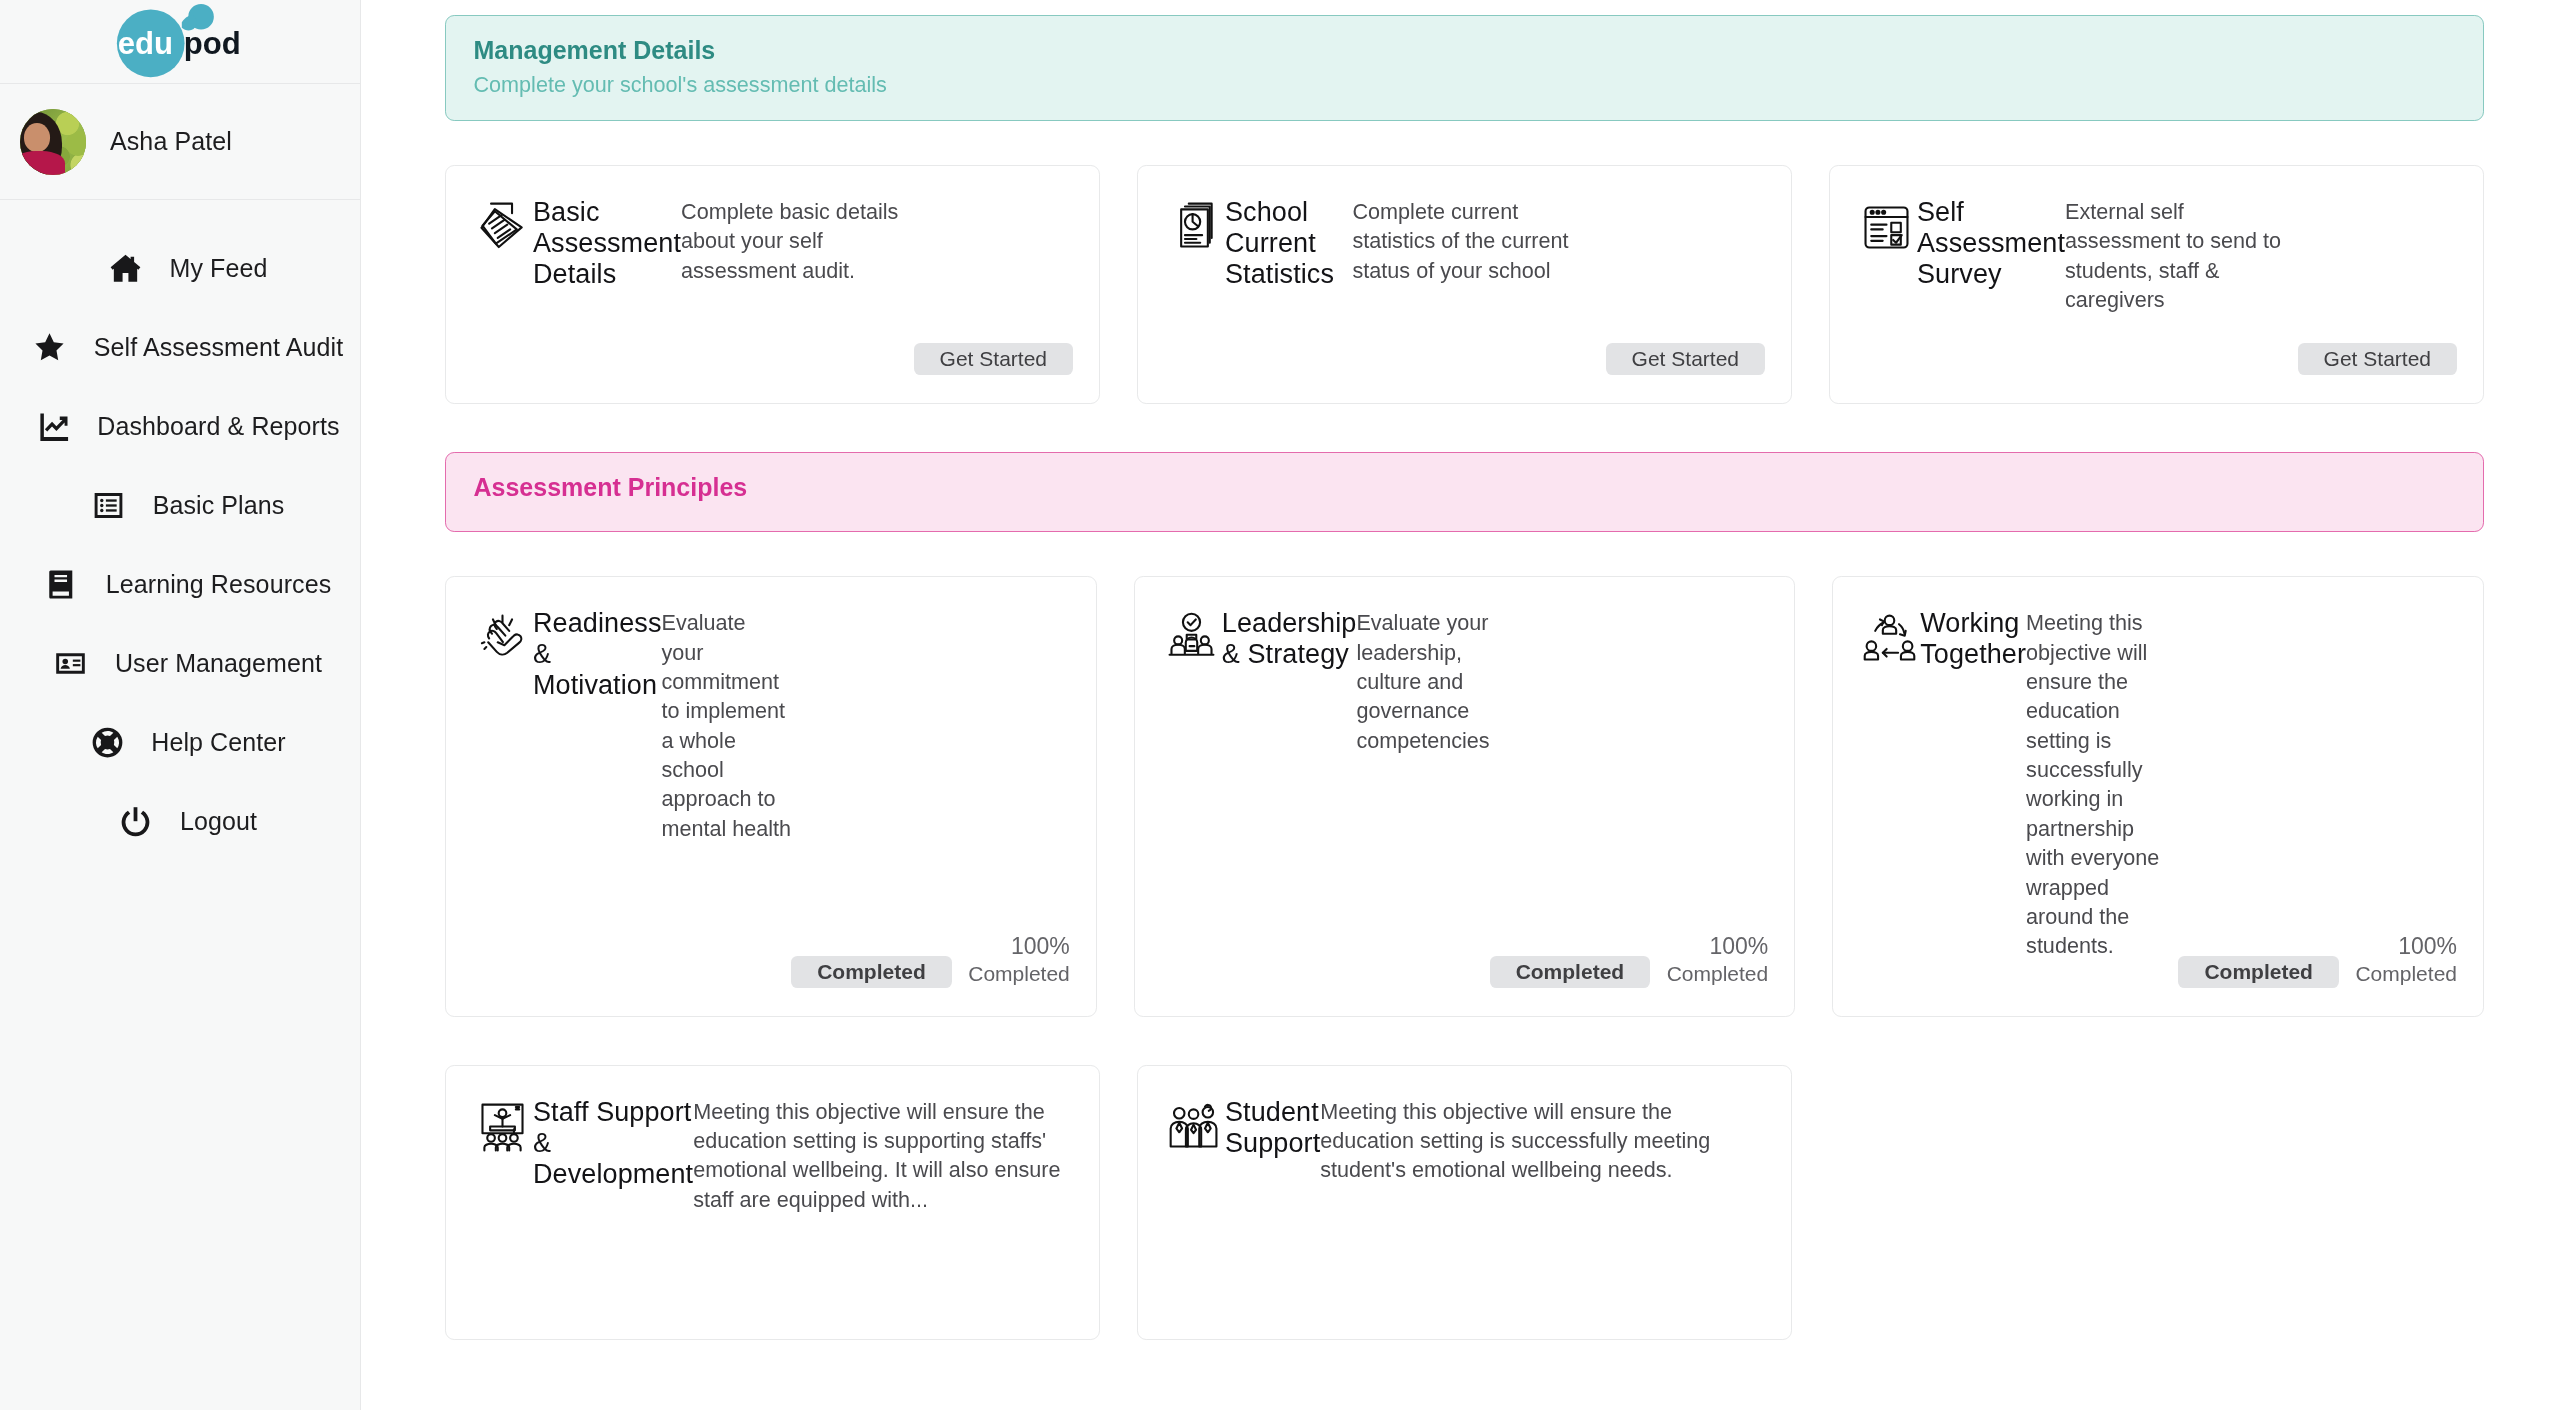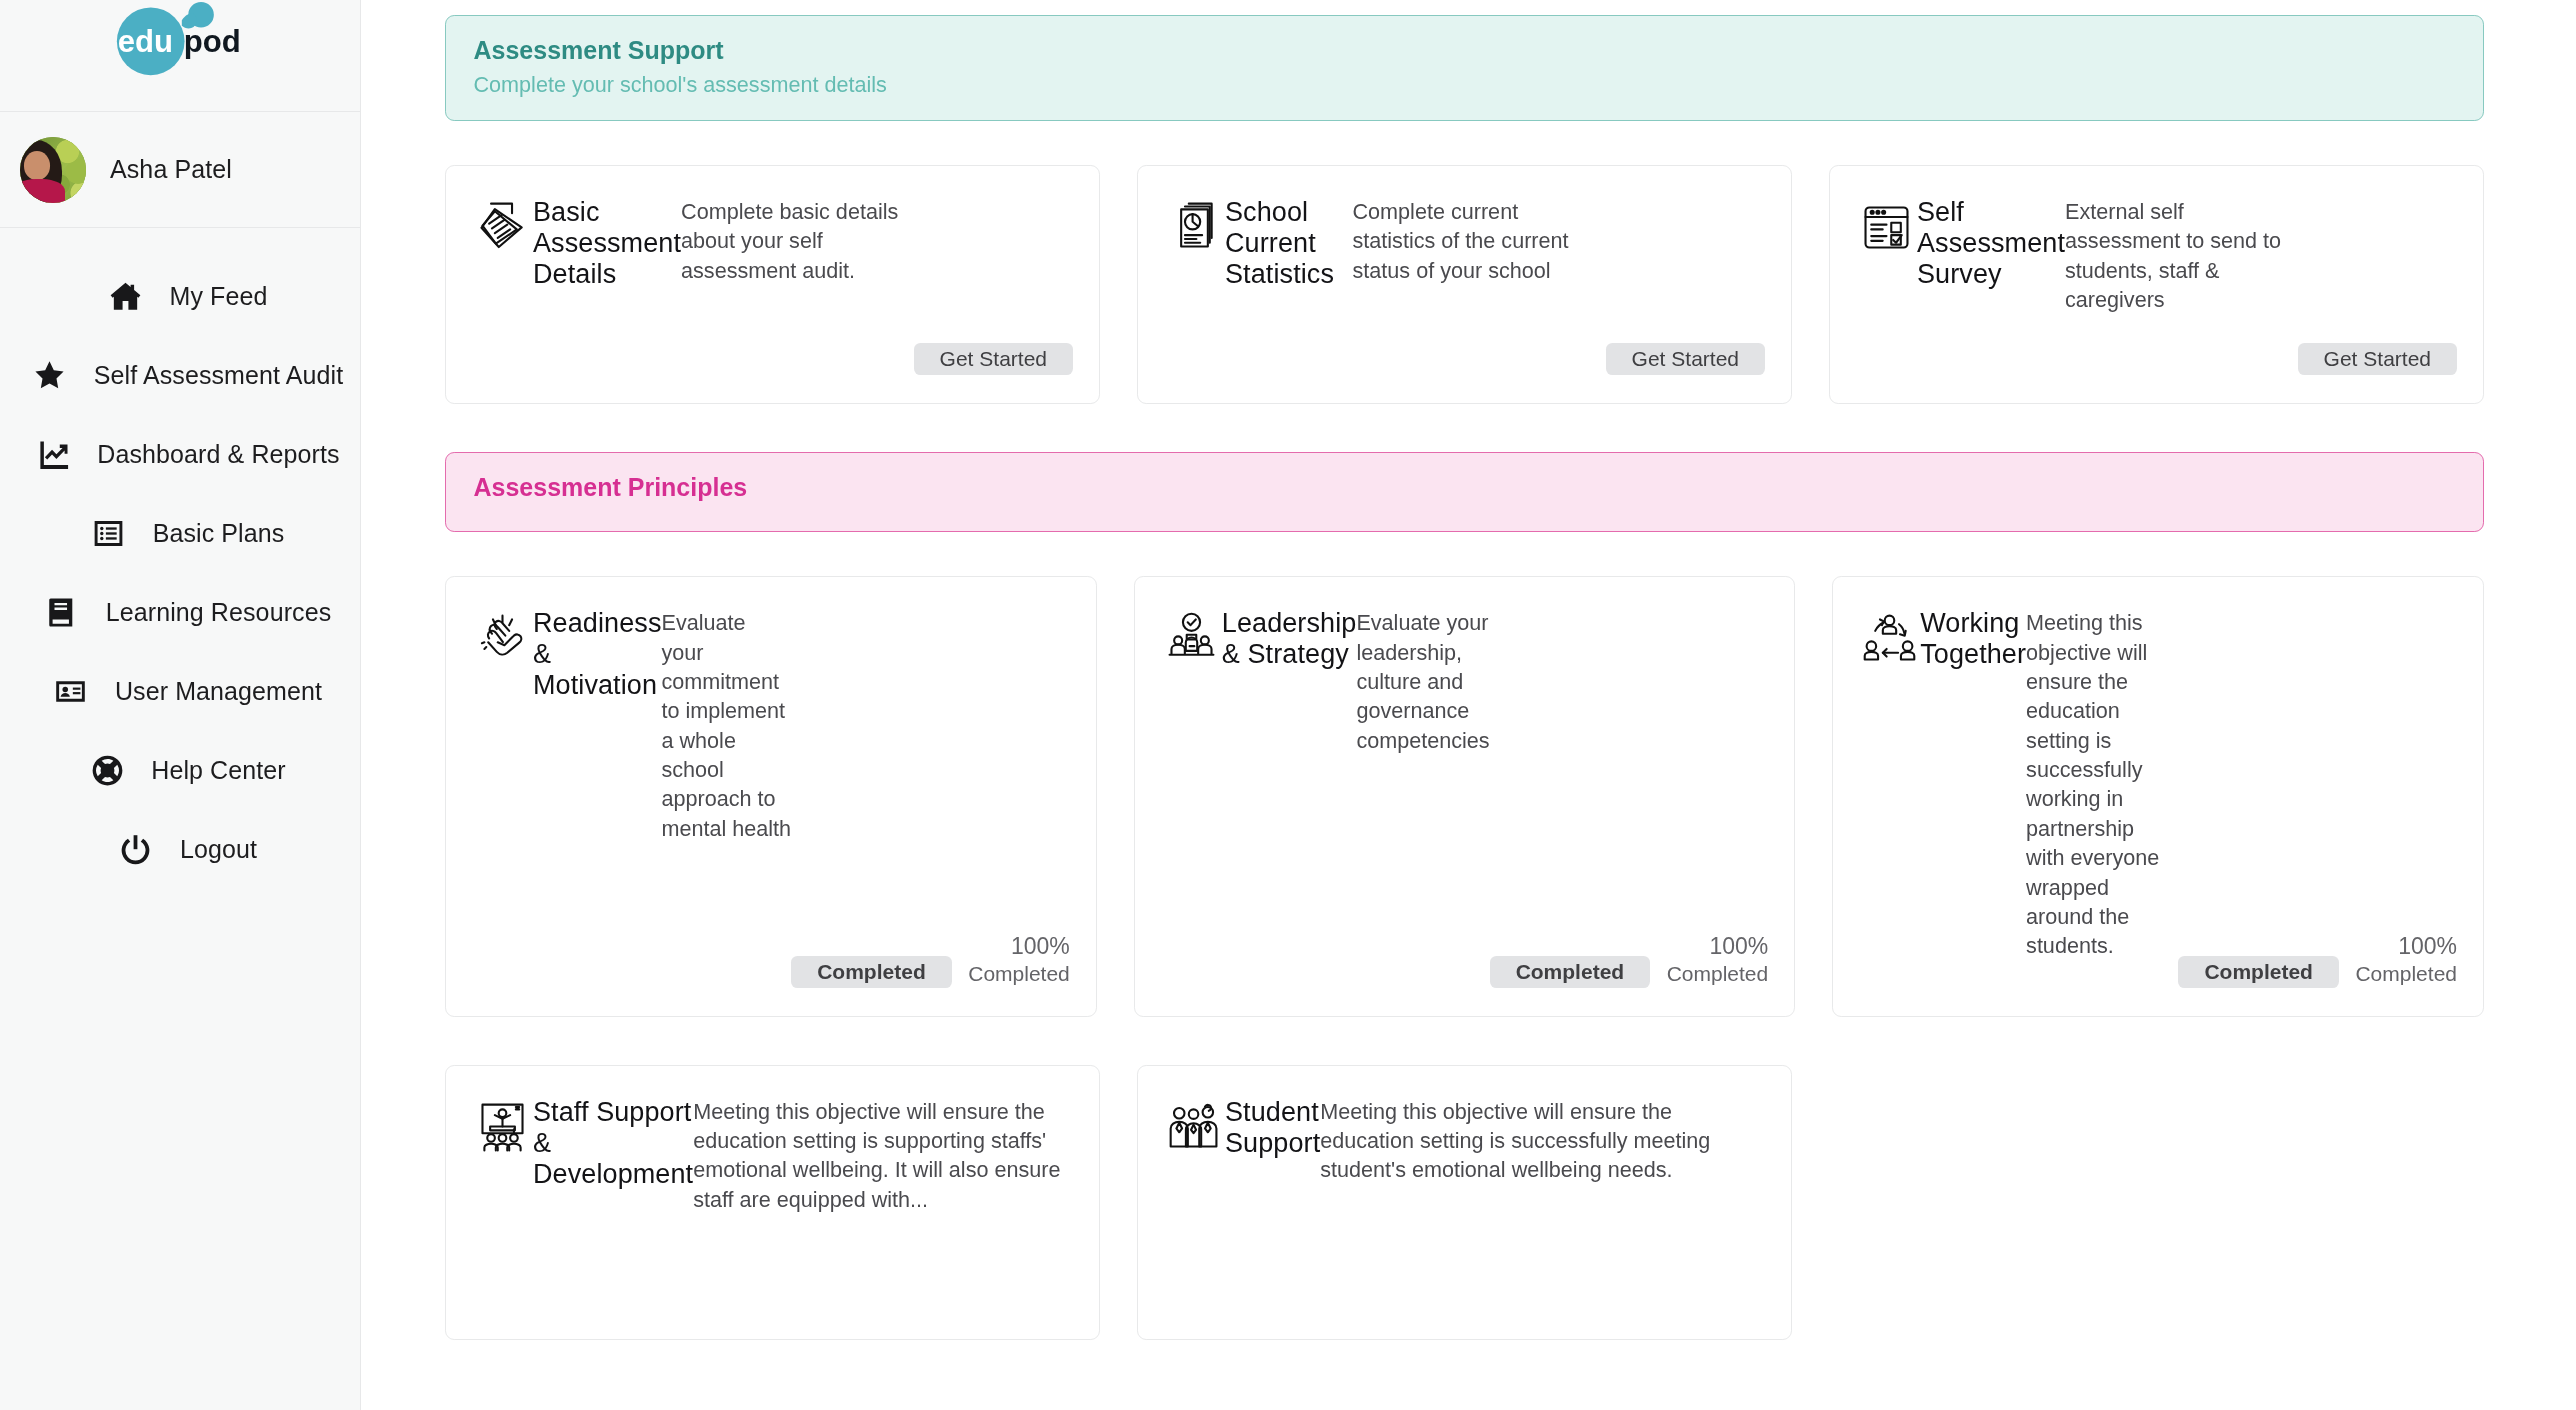--- a/index.html
+++ b/index.html
@@ -11,22 +11,22 @@
   }
   .app { display: flex; width: 2576px; height: 1411px; }
 
   
   .sidebar {
     width: 361px; flex: 0 0 361px; height: 1411px;
     background: #f7f8f8;
     border-right: 1.8px solid #e7e8e9;
   }
   .logo-block {
-    height: 112px;
-    display: flex; justify-content: center;
+    height: 84px;
+    display: flex; align-items: center; justify-content: center;
     border-bottom: 1.8px solid #e7e8e9;
   }
   .logo { position: relative; width: 172px; height: 79px; }
   .logo svg { width: 172px; height: 79px; display: block; }
 
   .user-block {
     height: 116px;
     display: flex; align-items: center;
     padding-left: 20px; gap: 24px;
     border-bottom: 1.8px solid #e7e8e9;
@@ -259,21 +259,21 @@
         <span class="nav-label">Logout</span>
       </div>
 
     </nav>
   </aside>
 
   <main class="main">
     <div class="main-inner">
 
       <section class="banner teal">
-        <div class="banner-title">Assessment Support</div>
+        <div class="banner-title">Management Details</div>
         <div class="banner-sub">Complete your school's assessment details</div>
       </section>
 
       <div class="grid row1">
 
         <div class="card">
           <div class="card-icon">
             <svg viewBox="0 0 64 64" fill="none" stroke="#111" stroke-width="2.2" stroke-linecap="round" stroke-linejoin="round">
               <path d="M20 7h22v10"></path>
               <path d="M26 12 10 30l16 22 26-18z" transform="rotate(-6 32 32)"></path>

